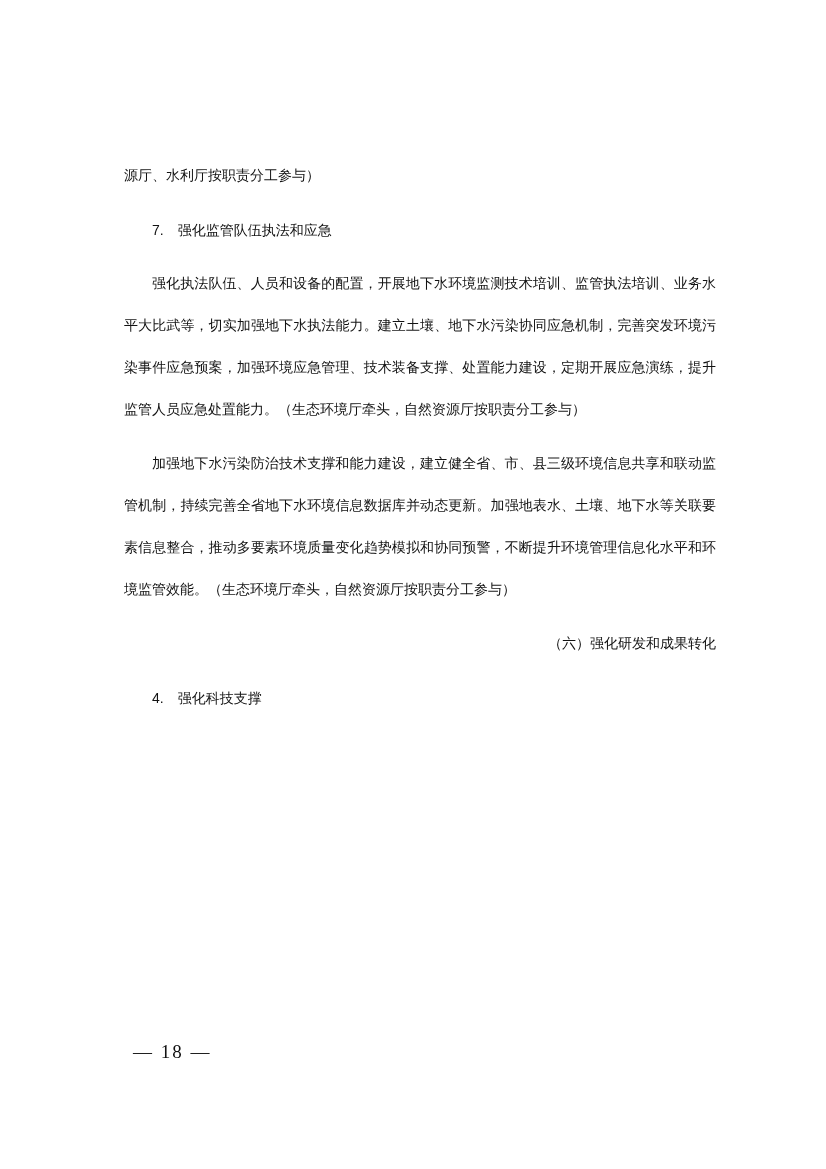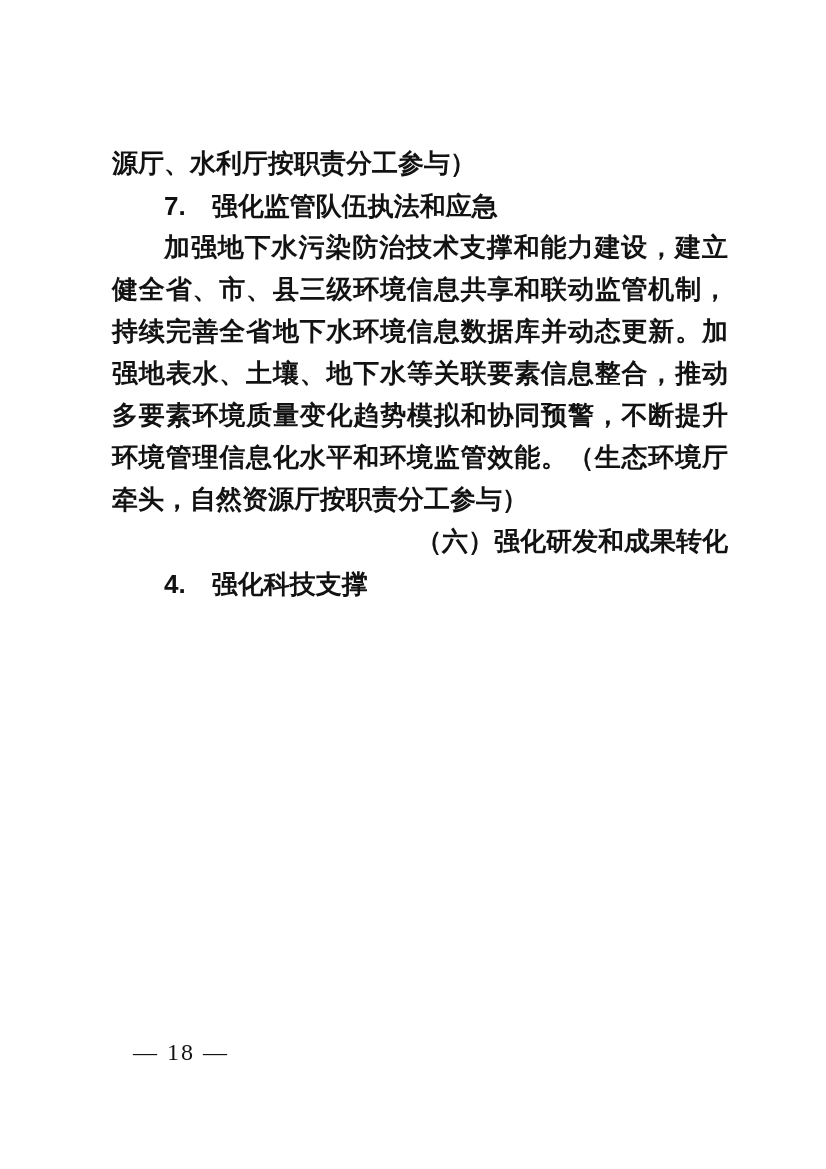--- a/index.html
+++ b/index.html
@@ -19,25 +19,25 @@
     left: 112px;
     top: 143px;
     width: 616px;
     color: #121212;
     font-family: "Liberation Serif", "DejaVu Serif", serif;
     font-size: 22px;
     line-height: 42px;
     text-align: justify;
   }
   .text-block p, .text-block h3, .text-block h4 {
-    margin: 0;
+    margin: 12px;
     padding: 0;
-    font-size: 26px;
+    font-size: 14px;
     line-height: 42px;
-    font-weight: bold;
+    font-weight: normal;
   }
   .para-continuation {
     text-indent: 0;
   }
   .para-body {
     text-indent: 2em;
   }
   .heading-num {
     font-family: "Liberation Sans", "DejaVu Sans", sans-serif;
     font-weight: bold;
@@ -49,36 +49,37 @@
     font-weight: bold;
     text-indent: 1.1em;
     text-align: right;
   }
   .page-number {
     position: absolute;
     left: 133px;
     top: 1038px;
     color: #121212;
     font-family: "Liberation Serif", "DejaVu Serif", serif;
-    font-size: 24px;
+    font-size: 19px;
     line-height: 28px;
     letter-spacing: 2px;
   }
 </style>
 </head>
 <body>
 
 <div class="page">
 
   <div class="text-block">
 
     <p class="para-continuation">源厅、水利厅按职责分工参与）</p>
 
     <h4 class="heading-num">7.　强化监管队伍执法和应急</h4>
 
+    <p class="para-body">强化执法队伍、人员和设备的配置，开展地下水环境监测技术培训、监管执法培训、业务水平大比武等，切实加强地下水执法能力。建立土壤、地下水污染协同应急机制，完善突发环境污染事件应急预案，加强环境应急管理、技术装备支撑、处置能力建设，定期开展应急演练，提升监管人员应急处置能力。（生态环境厅牵头，自然资源厅按职责分工参与）</p>
 
 
     <p class="para-body">加强地下水污染防治技术支撑和能力建设，建立健全省、市、县三级环境信息共享和联动监管机制，持续完善全省地下水环境信息数据库并动态更新。加强地表水、土壤、地下水等关联要素信息整合，推动多要素环境质量变化趋势模拟和协同预警，不断提升环境管理信息化水平和环境监管效能。（生态环境厅牵头，自然资源厅按职责分工参与）</p>
 
     <h3 class="heading-section">（六）强化研发和成果转化</h3>
 
     <h4 class="heading-num">4.　强化科技支撑</h4>
 
 
   </div>

